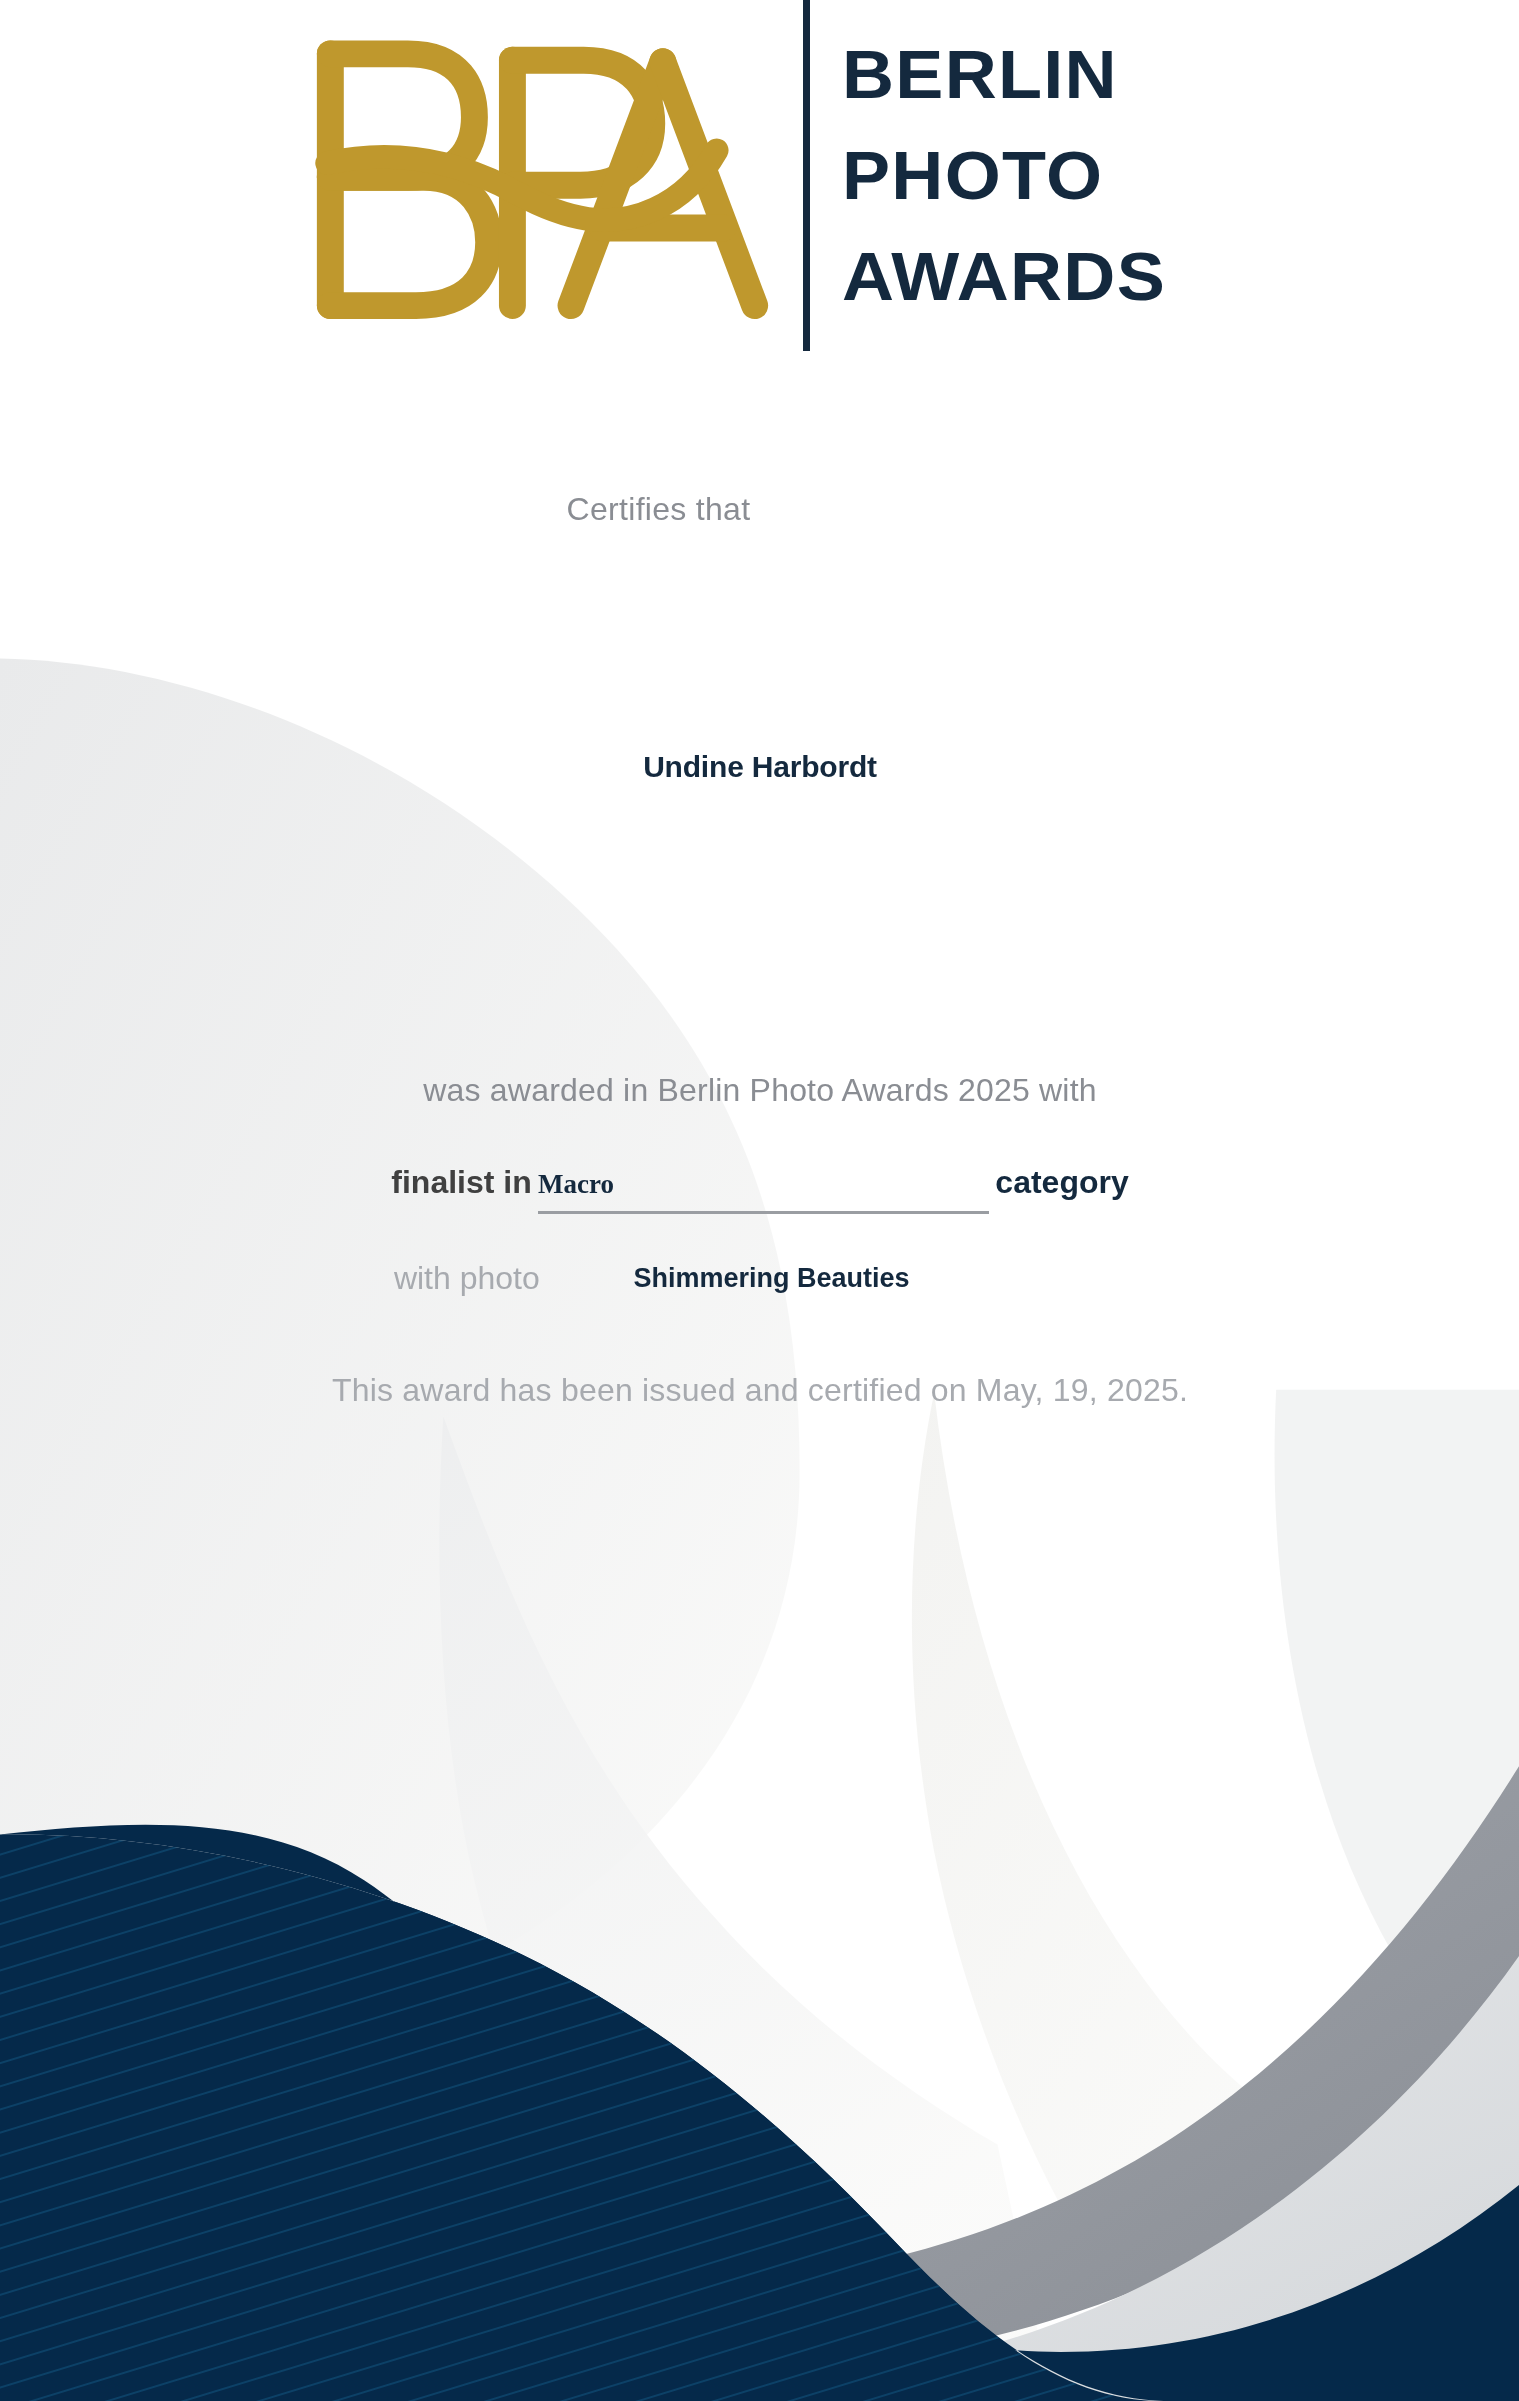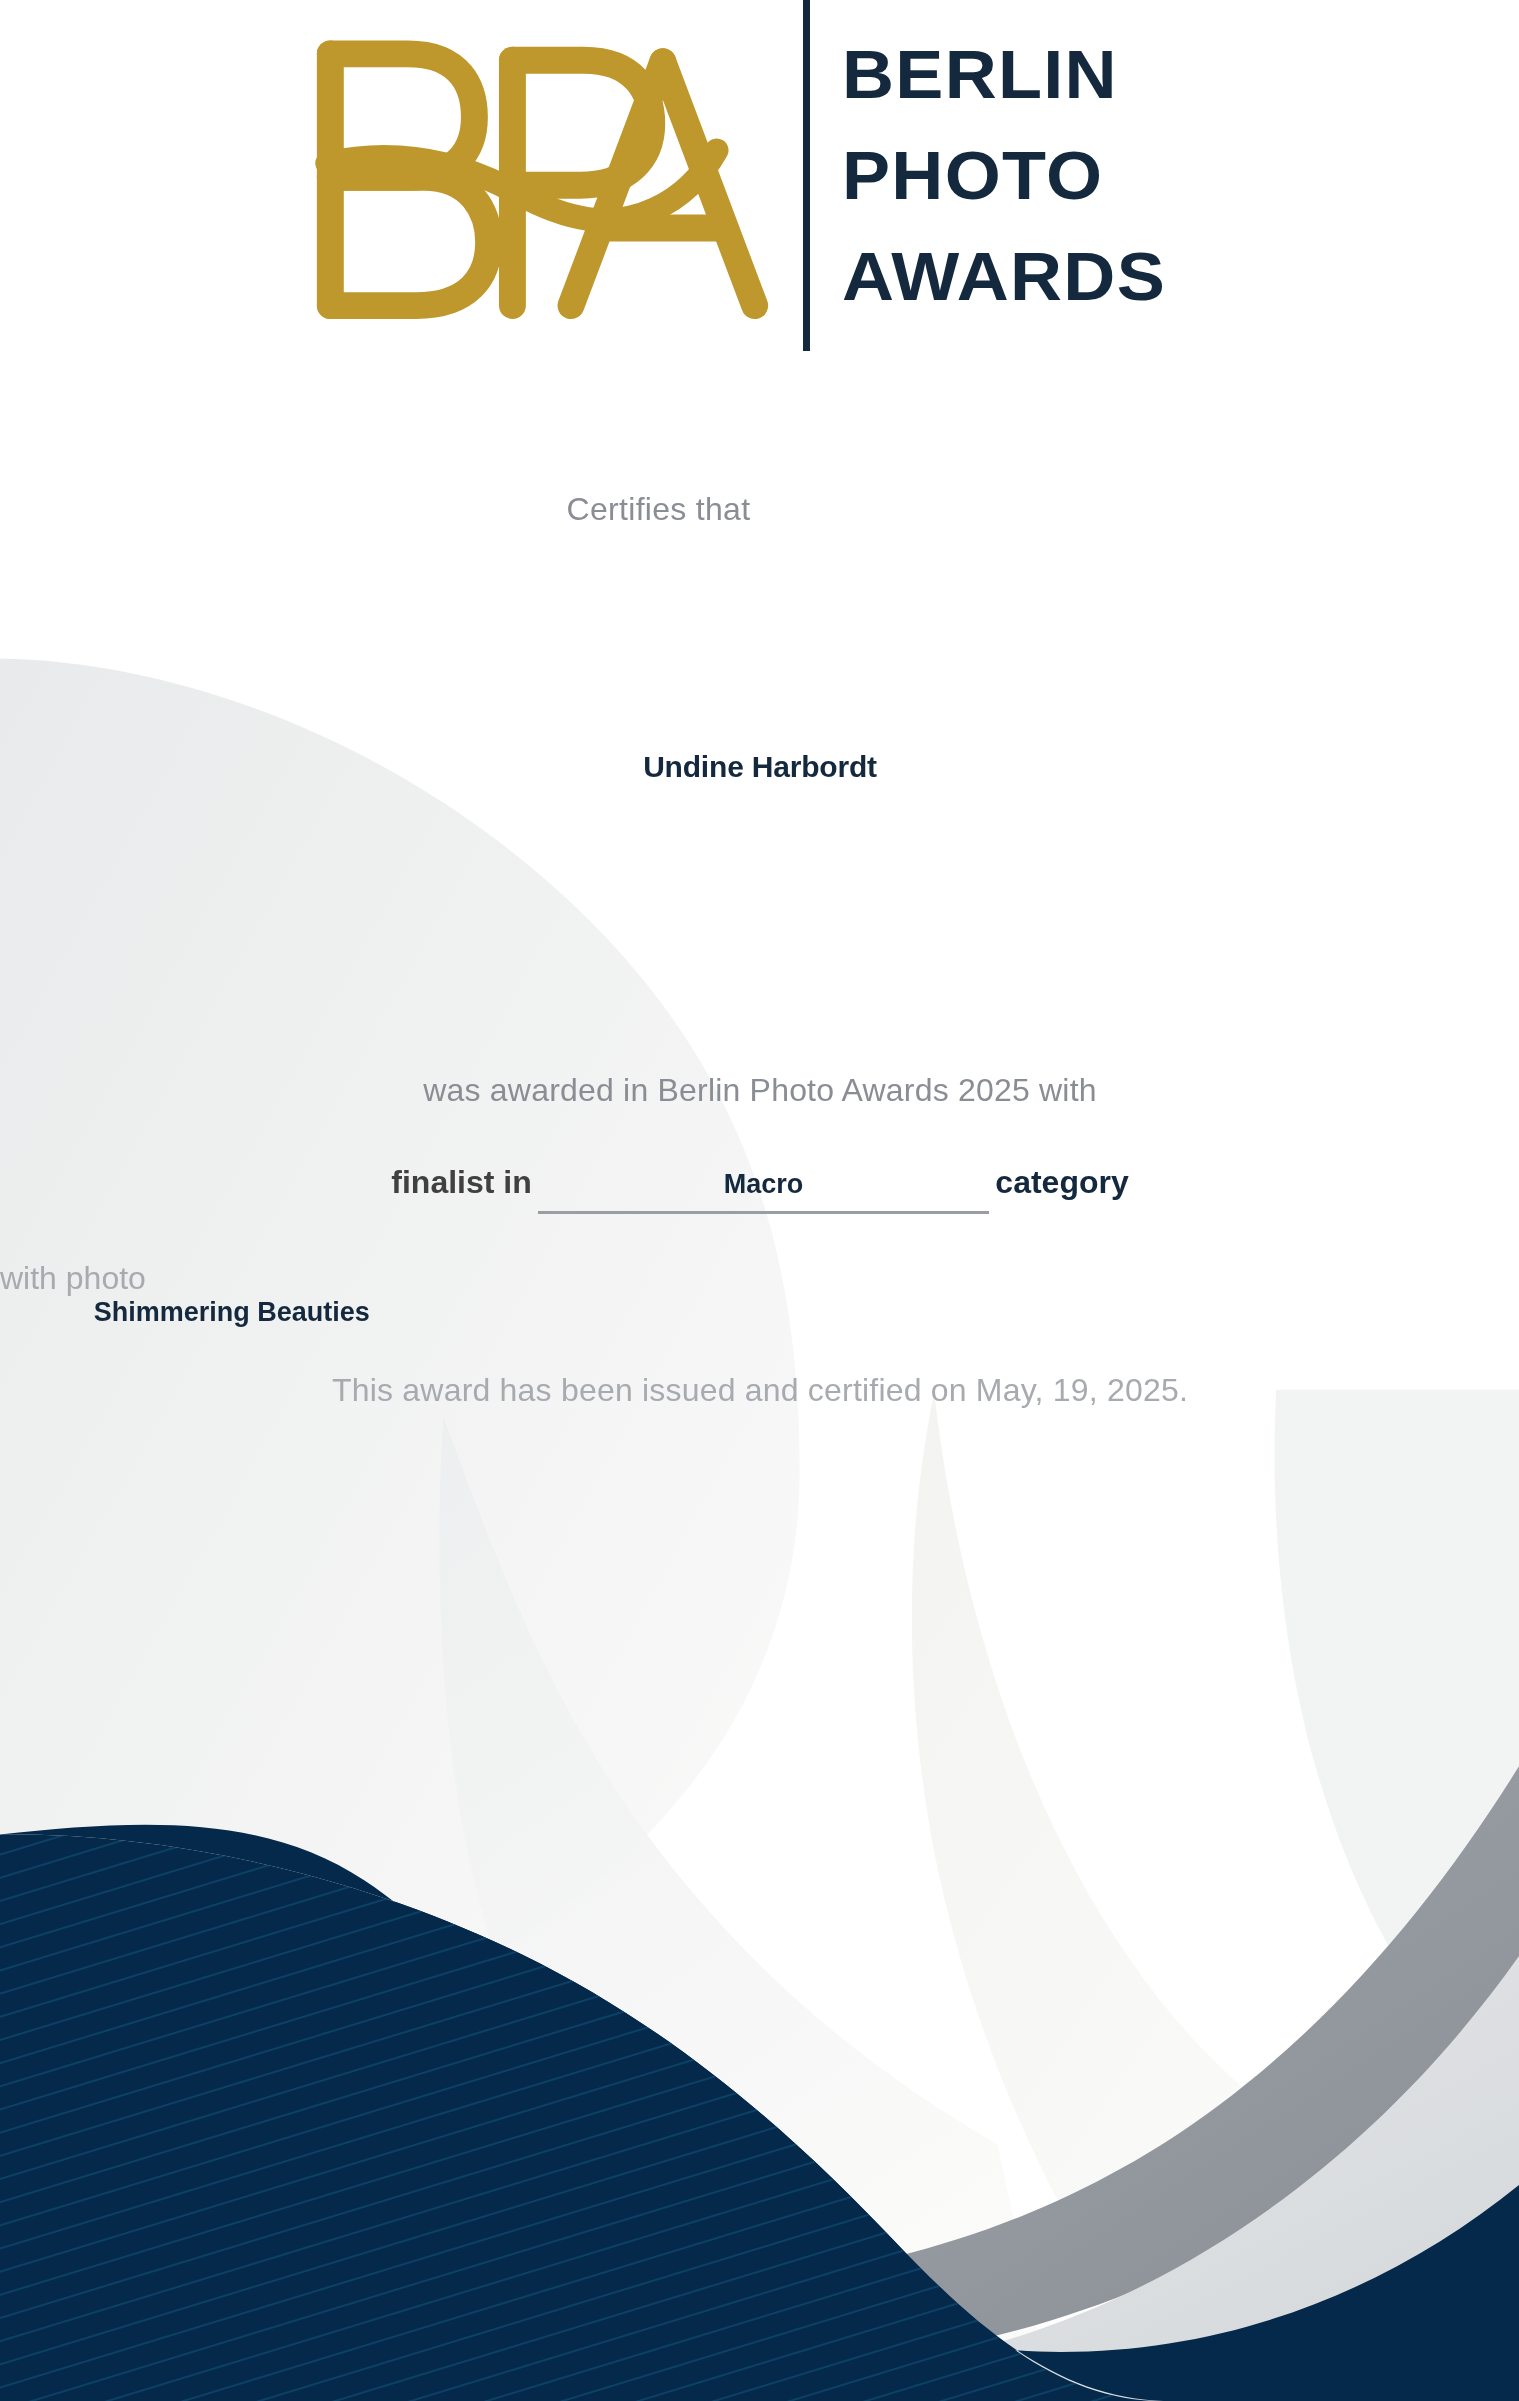--- a/index.html
+++ b/index.html
@@ -132,21 +132,22 @@
   .award-rank {
     font-size: 32px;
     font-weight: bold;
     color: #404040;
     white-space: nowrap;
   }
   .category-slot {
     position: relative;
     width: 451px;
     margin: 0 6.3px;
-    text-align: center;
+    text-align: left;
+    font-family: Liberation Serif, serif;
   }
   .category-value {
     font-size: 27px;
     font-weight: bold;
     color: #14293E;
     display: block;
     padding-bottom: 11px;
   }
   .category-rule {
     display: block;
@@ -160,23 +161,22 @@
     color: #14293E;
     white-space: nowrap;
   }
 
   .photo-row {
     position: absolute;
     top: 1260px;
     left: 0;
     width: 1520px;
     display: flex;
-    align-items: flex-start;
+    align-items: center;
     justify-content: center;
-    flex-direction: column;
   }
   .with-photo-label {
     font-size: 32px;
     color: #A7AAAF;
     white-space: nowrap;
   }
   .photo-slot {
     width: 451px;
     margin: 0 6.3px;
     text-align: center;

